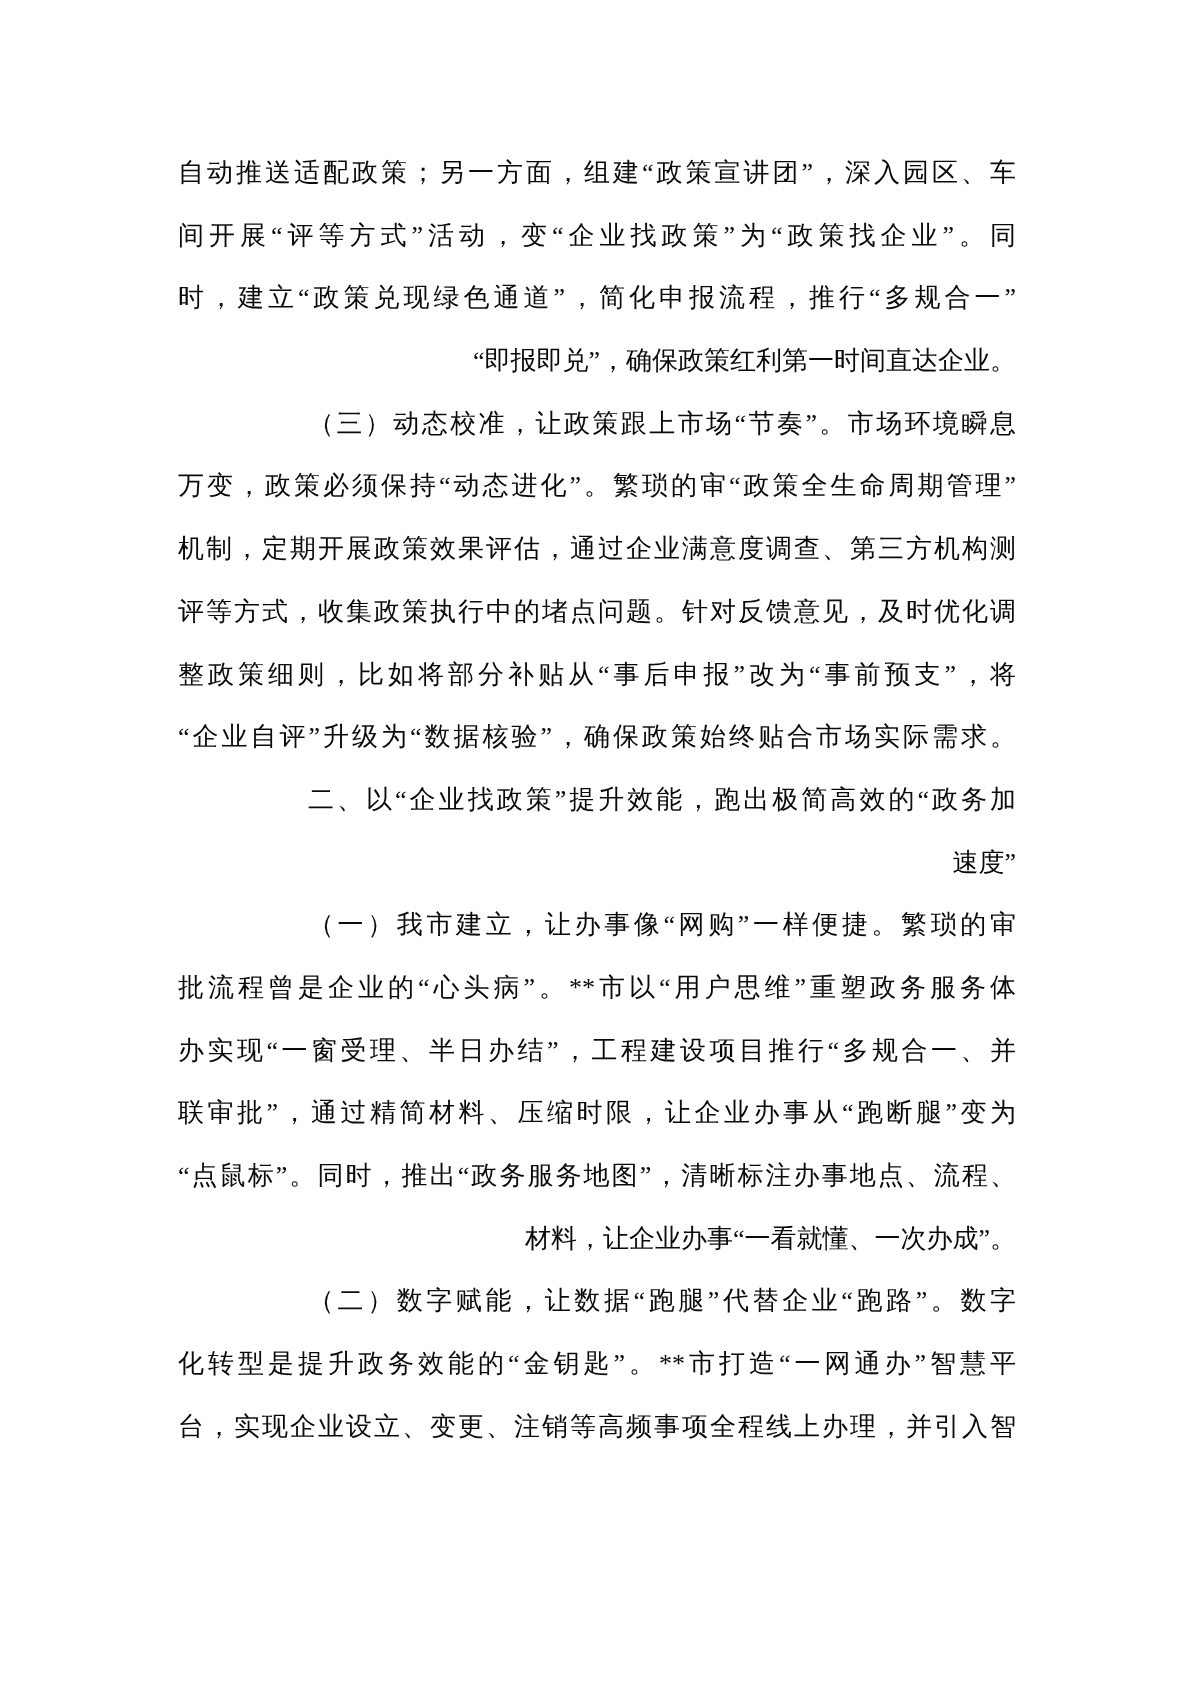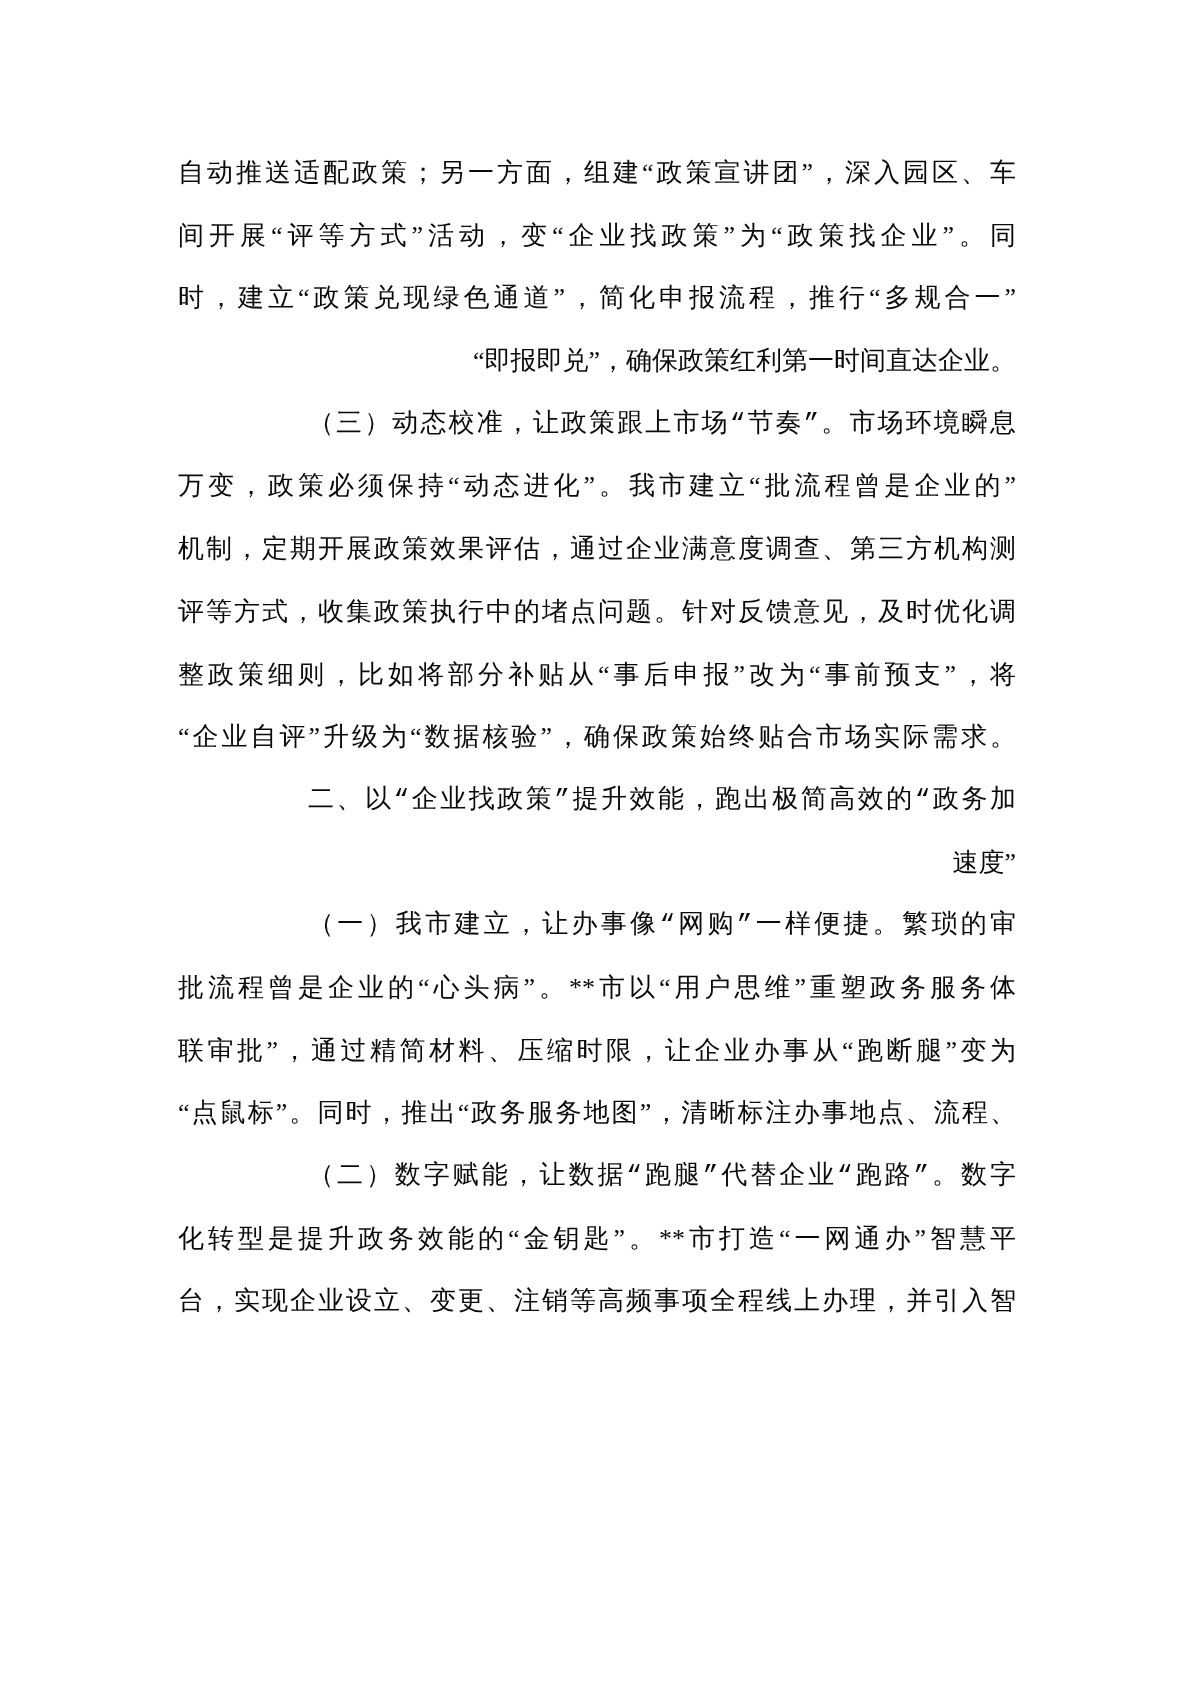--- a/index.html
+++ b/index.html
@@ -37,55 +37,56 @@
     -moz-text-align-last: justify;
     white-space: normal;
   }
   
   .line.end {
     text-align: right;
   }
   
   .line.indent {
     text-indent: 130px;
-    font-family: Liberation Mono, monospace;
   }
 </style>
 </head>
 <body>
 
 <div class="page">
   <div class="content">
 
     <div class="paragraph">
       <div class="line fill">自动推送适配政策；另一方面，组建“政策宣讲团”，深入园区、车</div>
       <div class="line fill">间开展“评等方式”活动，变“企业找政策”为“政策找企业”。同</div>
       <div class="line fill">时，建立“政策兑现绿色通道”，简化申报流程，推行“多规合一”</div>
       <div class="line end">“即报即兑”，确保政策红利第一时间直达企业。</div>
     </div>
 
     <div class="paragraph">
       <div class="line fill indent">（三）动态校准，让政策跟上市场“节奏”。市场环境瞬息</div>
-      <div class="line fill">万变，政策必须保持“动态进化”。我市建立“批流程曾是企业的”</div>
+      <div class="line fill">万变，政策必须保持“动态进化”。繁琐的审“政策全生命周期管理”</div>
       <div class="line fill">机制，定期开展政策效果评估，通过企业满意度调查、第三方机构测</div>
       <div class="line fill">评等方式，收集政策执行中的堵点问题。针对反馈意见，及时优化调</div>
       <div class="line fill">整政策细则，比如将部分补贴从“事后申报”改为“事前预支”，将</div>
       <div class="line fill">“企业自评”升级为“数据核验”，确保政策始终贴合市场实际需求。</div>
     </div>
 
     <div class="paragraph">
       <div class="line fill indent">二、以“企业找政策”提升效能，跑出极简高效的“政务加</div>
       <div class="line end">速度”</div>
     </div>
 
     <div class="paragraph">
       <div class="line fill indent">（一）我市建立，让办事像“网购”一样便捷。繁琐的审</div>
       <div class="line fill">批流程曾是企业的“心头病”。**市以“用户思维”重塑政务服务体</div>
+      <div class="line fill">办实现“一窗受理、半日办结”，工程建设项目推行“多规合一、并</div>
       <div class="line fill">联审批”，通过精简材料、压缩时限，让企业办事从“跑断腿”变为</div>
       <div class="line fill">“点鼠标”。同时，推出“政务服务地图”，清晰标注办事地点、流程、</div>
+      <div class="line end">材料，让企业办事“一看就懂、一次办成”。</div>
     </div>
 
     <div class="paragraph">
       <div class="line fill indent">（二）数字赋能，让数据“跑腿”代替企业“跑路”。数字</div>
       <div class="line fill">化转型是提升政务效能的“金钥匙”。**市打造“一网通办”智慧平</div>
       <div class="line fill">台，实现企业设立、变更、注销等高频事项全程线上办理，并引入智</div>
     </div>
 
   </div>
 </div>

